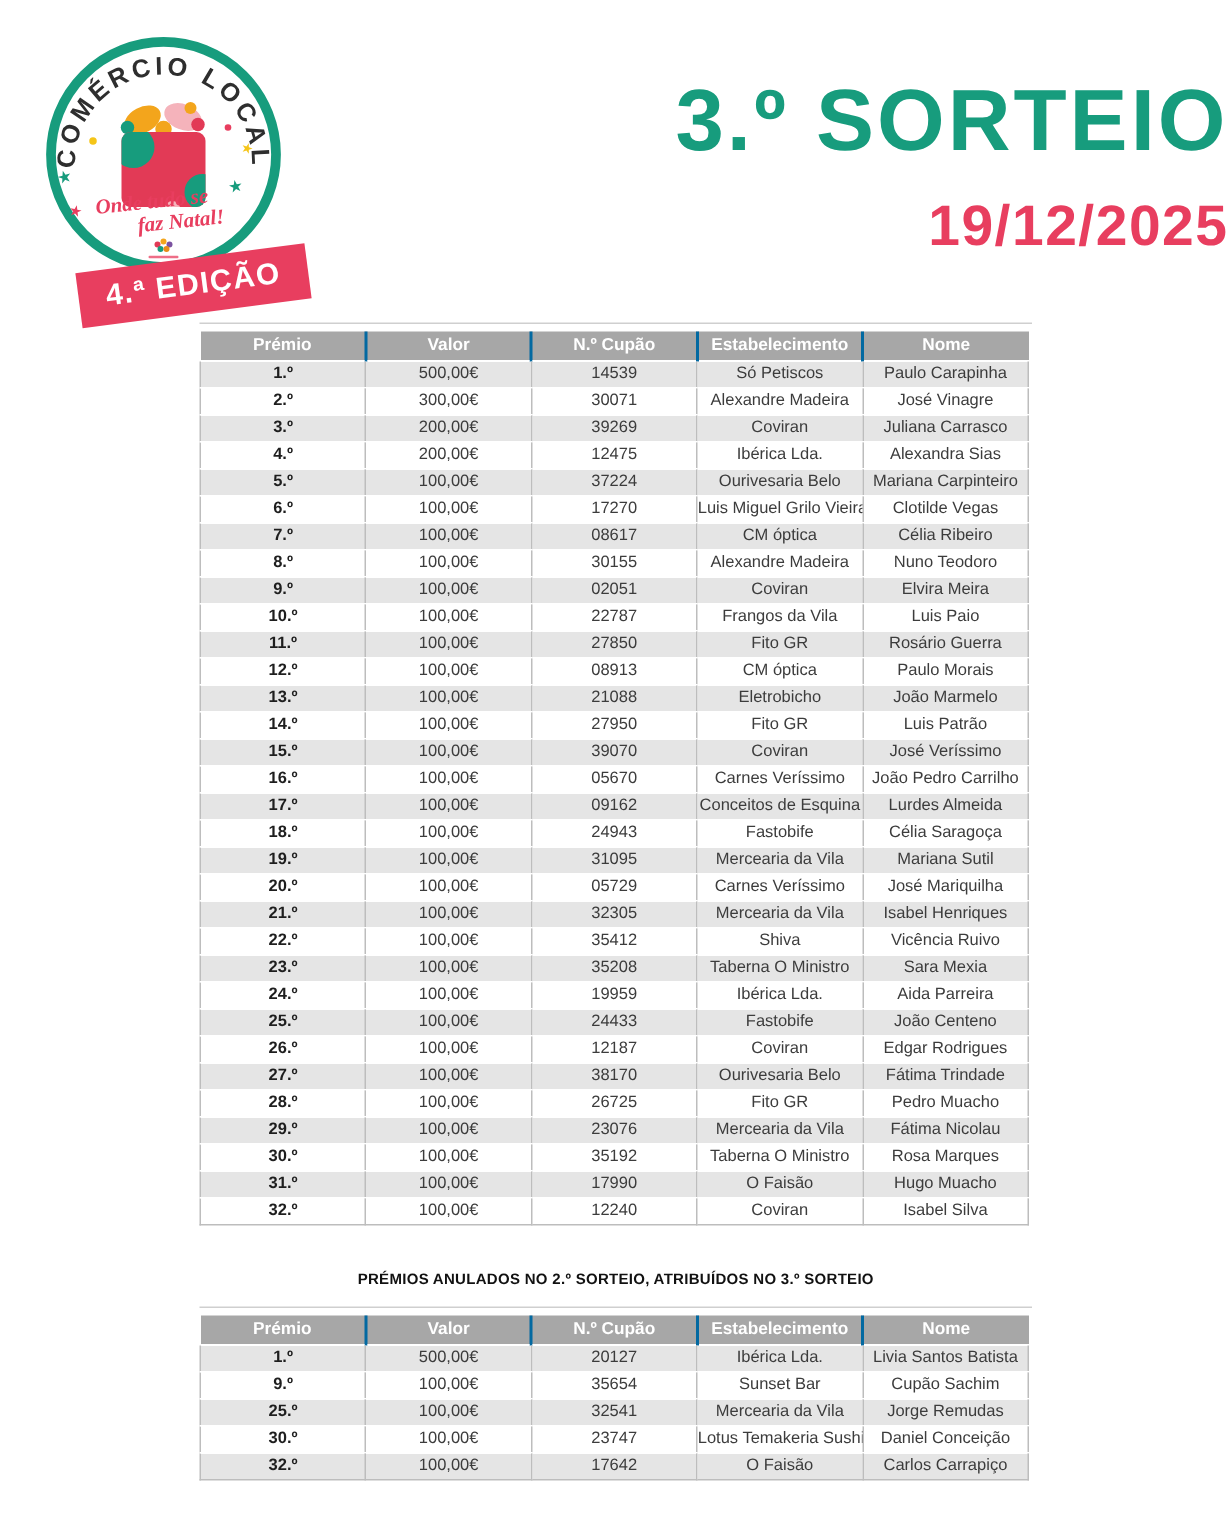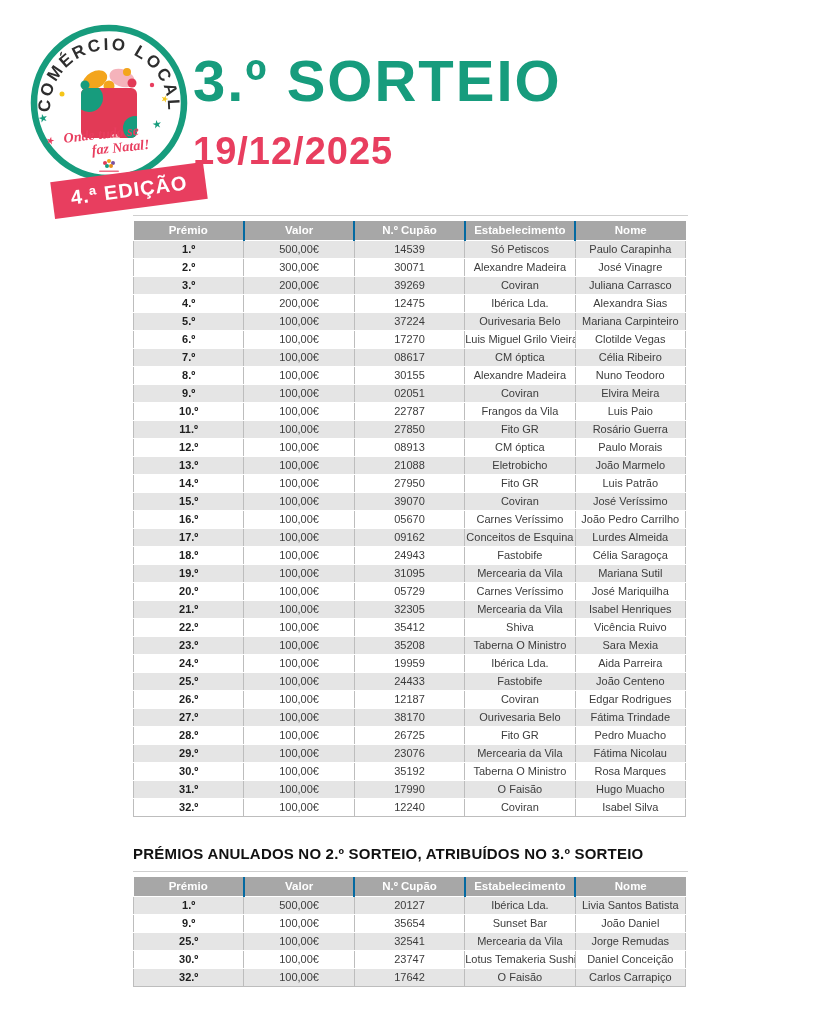--- a/index.html
+++ b/index.html
@@ -22,21 +22,21 @@
   .logo-svg{position:absolute;left:0;top:0;width:162px;height:162px;}
   .edition-banner{
     position:absolute;left:24px;top:150px;width:154px;height:37px;
     background:var(--accent-pink,#e83e5f);
     transform:rotate(-7.5deg);
     display:flex;align-items:center;justify-content:center;
     color:#fff;font-weight:bold;font-size:20px;letter-spacing:1px;
   }
 
   
-  .title-block{position:absolute;left:193px;top:52px;width:614px;text-align:left;}
+  .title-block{position:absolute;left:205px;top:52px;width:614px;text-align:right;}
   .page-title{
     margin:0;color:var(--teal,#179c7d);
     font-size:58px;font-weight:bold;letter-spacing:2px;line-height:1;
   }
   .draw-date{
     margin-top:22px;color:var(--accent-pink,#e83e5f);
     font-size:38px;font-weight:bold;letter-spacing:1px;line-height:1;
   }
 
   
@@ -63,21 +63,21 @@
     border-right:1px solid var(--cell-border,#bdbdbd);
     border-top:1.5px solid #fff;border-bottom:1.5px solid #fff;
     overflow:hidden;white-space:nowrap;
   }
   .results-table tbody tr:nth-child(odd){background:var(--row-alt-gray,#e5e5e5);}
   .results-table tbody tr:last-child td{border-bottom:1px solid var(--cell-border,#bdbdbd);}
   .results-table td:first-child{font-weight:bold;color:#1e1e1e;}
 
   .annulled-heading{
     position:absolute;left:133px;top:846px;width:555px;margin:0;
-    text-align:left;font-size:15px;font-weight:bold;color:#111;
+    text-align:center;font-size:10px;font-weight:bold;color:#111;
     letter-spacing:0.2px;line-height:15px;
   }
 </style>
 </head>
 <body>
 
 <div class="page">
 
   <div class="logo-wrap">
     <svg class="logo-svg" viewBox="0 0 162 162" aria-hidden="true">
@@ -400,21 +400,21 @@
           <td>500,00€</td>
           <td>20127</td>
           <td>Ibérica Lda.</td>
           <td>Livia Santos Batista</td>
         </tr>
         <tr>
           <td>9.º</td>
           <td>100,00€</td>
           <td>35654</td>
           <td>Sunset Bar</td>
-          <td>João Daniel</td>
+          <td>Cupão Sachim</td>
         </tr>
         <tr>
           <td>25.º</td>
           <td>100,00€</td>
           <td>32541</td>
           <td>Mercearia da Vila</td>
           <td>Jorge Remudas</td>
         </tr>
         <tr>
           <td>30.º</td>

